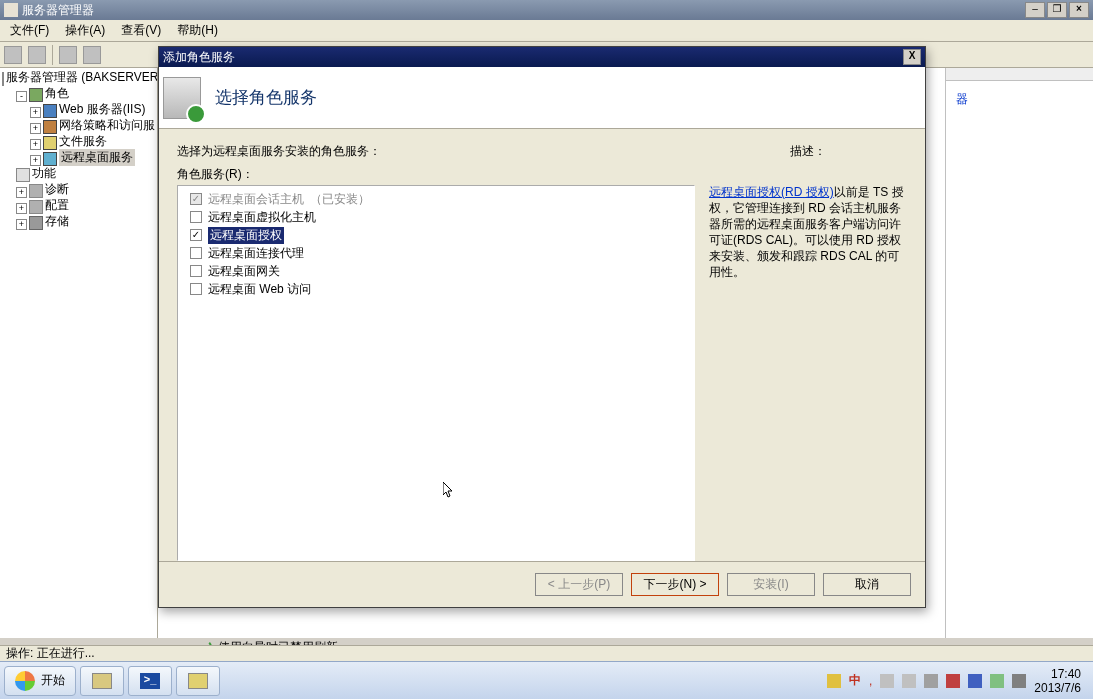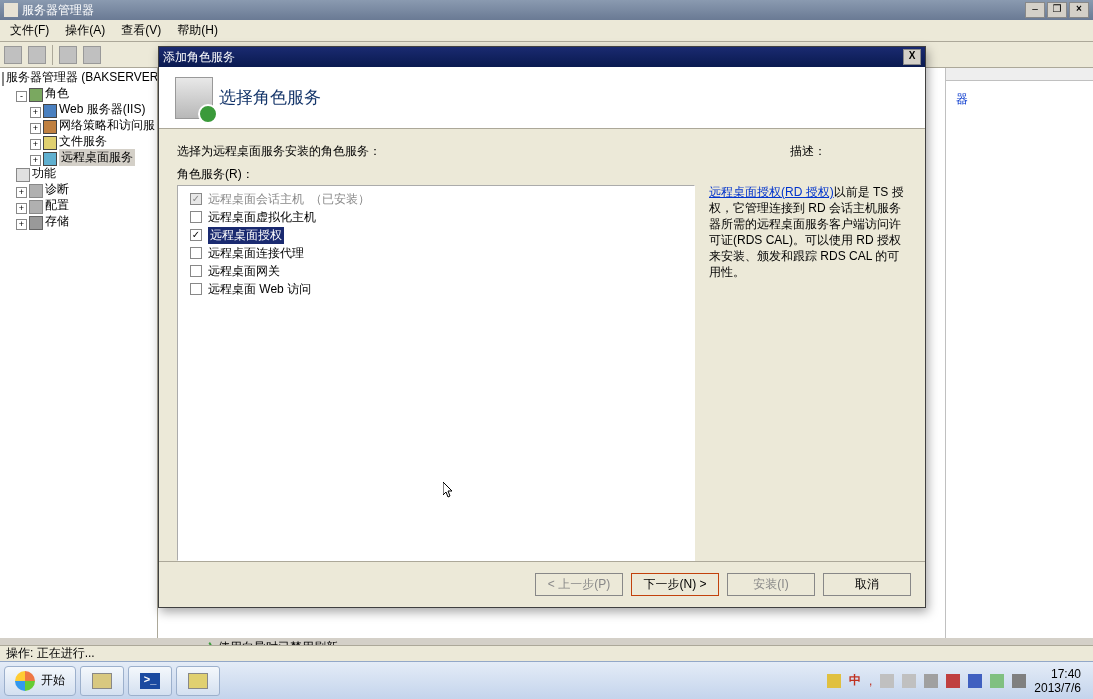--- a/index.html
+++ b/index.html
@@ -67,21 +67,21 @@
 .task-ico .inner { width: 20px; height: 16px; }
 .tray { margin-left: auto; display: flex; align-items: center; gap: 8px; padding: 0 8px; }
 .tray-ico { width: 14px; height: 14px; }
 .ime-zh { color: #c03020; font-weight: bold; }
 .clock { text-align: right; line-height: 14px; padding-right: 4px; }
 
 
 .wizard { position: absolute; left: 158px; top: 46px; width: 768px; height: 562px; background: #ece9d8; border: 1px solid #404040; box-shadow: 2px 4px 10px rgba(0,0,0,.35); }
 .wizard-title { height: 20px; background: linear-gradient(#1a2a70, #0a1a50); color: #fff; display: flex; align-items: center; padding: 0 4px; }
 .wizard-title .x { margin-left: auto; width: 18px; height: 16px; background: #d4d0c8; color: #000; border: 1px solid #888; text-align: center; line-height: 12px; font-size: 10px; font-weight: bold; cursor: pointer; }
-.wizard-header { height: 62px; background: #fff; border-bottom: 1px solid #aca899; display: flex; align-items: center; padding: 0 16px; gap: 6px; }
+.wizard-header { height: 62px; background: #fff; border-bottom: 1px solid #aca899; display: flex; align-items: center; padding: 0 4px; gap: 14px; }
 .wizard-header-ico { width: 38px; height: 42px; background: linear-gradient(#e8e8e8, #b8b8b8); border: 1px solid #999; position: relative; }
 .wizard-header-ico::after { content: ""; position: absolute; right: -6px; bottom: -6px; width: 16px; height: 16px; background: #3a9a3a; border-radius: 50%; border: 2px solid #fff; }
 .wizard-header-title { font-size: 17px; color: #14356a; }
 .wizard-columns { display: flex; height: 432px; }
 .wizard-nav { width: 196px; padding: 14px 14px; }
 .wizard-nav-item { padding: 6px 8px; color: #444; cursor: pointer; }
 .wizard-nav-item.active { background: #1a2a70; color: #fff; }
 .wizard-main { flex: 1; padding: 14px 18px 0 18px; display: flex; gap: 14px; }
 .wizard-left { flex: 1; display: flex; flex-direction: column; }
 .wizard-prompt { margin-bottom: 6px; }

